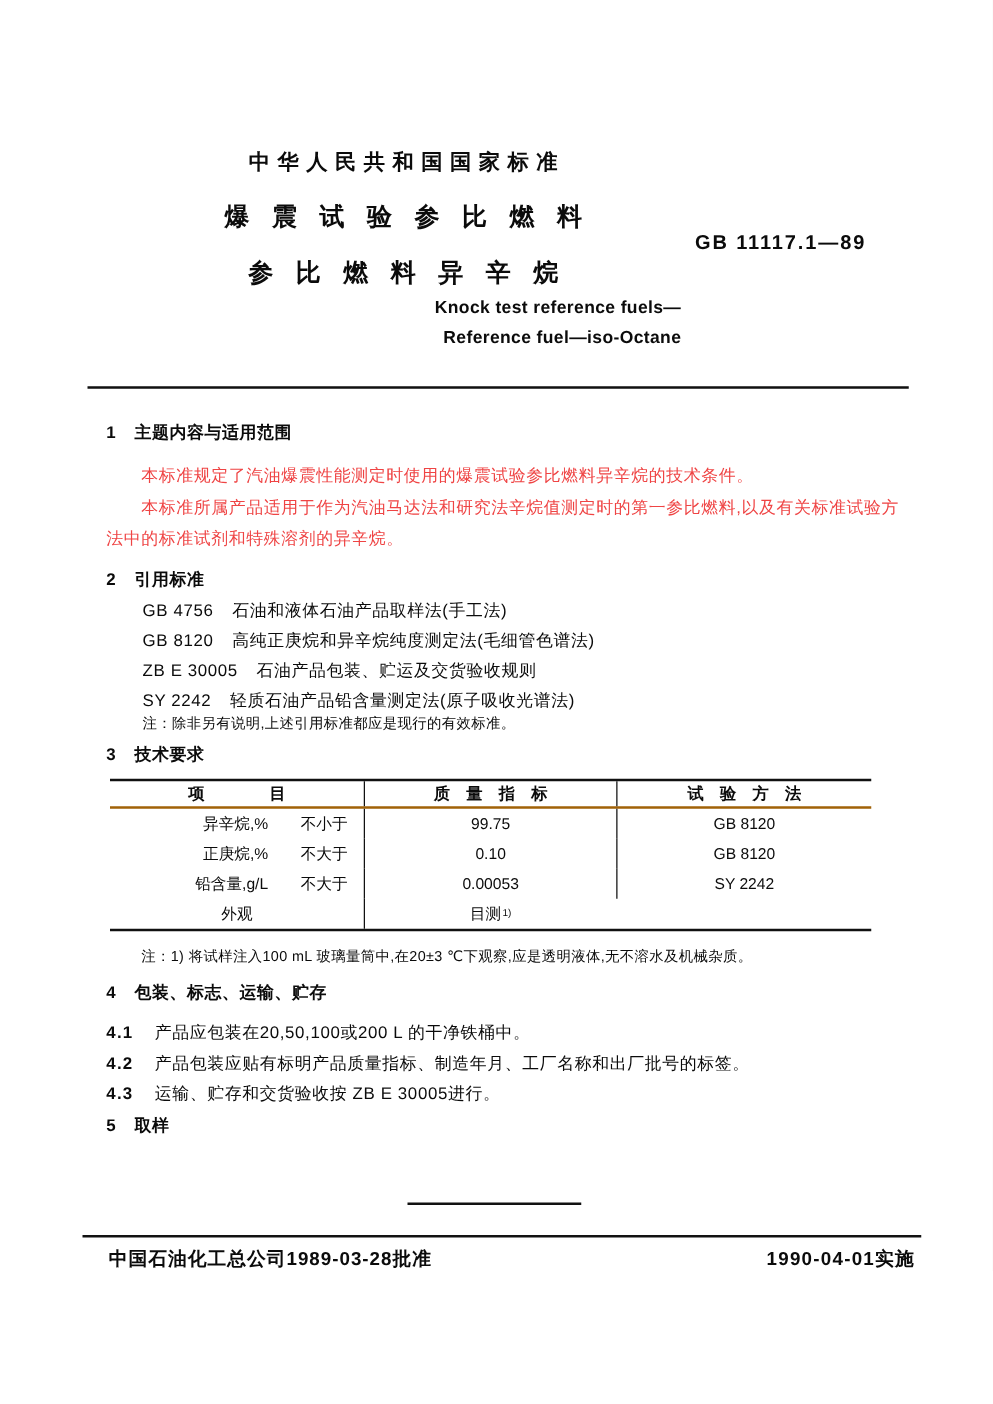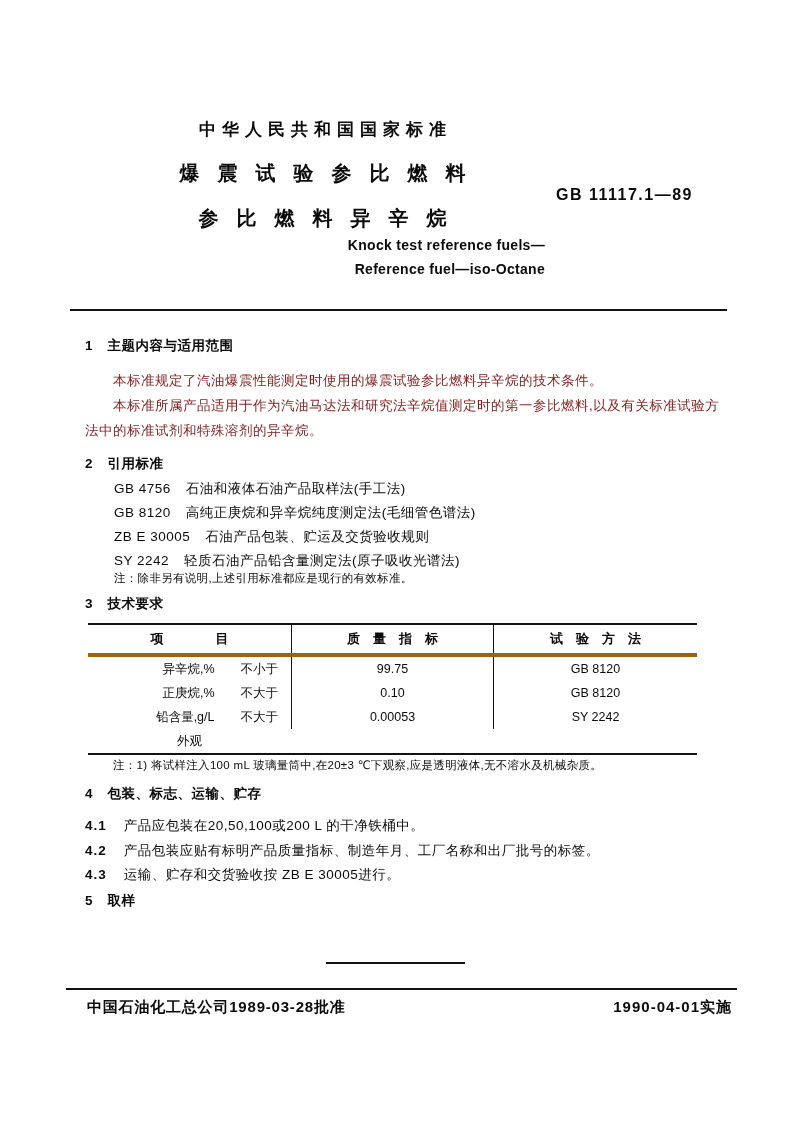--- a/index.html
+++ b/index.html
@@ -47,41 +47,41 @@
 
   
   .sec-head {
     position:absolute; left:85px;
     font-size:13.5px; font-weight:bold; letter-spacing:0.5px;
     white-space:nowrap;
   }
   .sec-head .num { display:inline-block; margin-right:15px; letter-spacing:0; }
   .body-text {
     font-size:13.5px; letter-spacing:0.5px; line-height:25px;
-    color:#7f1d1d;
+    color:#ef4444;
   }
   .p1 { position:absolute; left:113px; top:368px; white-space:nowrap; }
   .p2 { position:absolute; left:85px; top:393px; width:642px; text-indent:28px; }
 
   .ref-list { position:absolute; left:114px; top:477px; }
   .ref-line { font-size:13.5px; letter-spacing:0.5px; height:24px; line-height:24px; white-space:nowrap; }
   .ref-code { margin-right:15px; }
   .small-note {
     position:absolute; font-size:11.5px; letter-spacing:0.3px; white-space:nowrap;
   }
   .s2-note { left:114px; top:571px; }
 
   
   .spec-table {
     position:absolute; left:88px; top:623px; width:609px;
     border-top:2.5px solid #111; border-bottom:2.5px solid #111;
     font-size:12.5px;
   }
   .t-row { display:grid; grid-template-columns:203px 202px 204px; height:24px; }
-  .t-row.head { height:32px; border-bottom:4px solid #a16207; }
+  .t-row.head { height:22px; border-bottom:2px solid #a16207; }
   .t-cell { display:flex; align-items:center; justify-content:center; height:100%; }
   .t-cell.c2, .t-cell.c3 { border-left:1.5px solid #111; text-align:center; }
   .t-cell.c1.items { justify-content:flex-end; padding-right:13px; gap:26px; }
   .t-cell.c1.center { justify-content:center; }
   .head .t-cell { font-weight:bold; font-size:13px; }
   .ls-huge { letter-spacing:52px; margin-right:-52px; }
   .ls-wide { letter-spacing:13px; margin-right:-13px; }
   .t-sup { font-size:8px; vertical-align:super; line-height:1; margin-left:1px; }
   .table-note { left:113px; top:758px; }
 
@@ -183,20 +183,24 @@
           <span>铅含量,g/L</span>
           <span>不大于</span>
         </div>
       <div class="t-cell c2">0.00053</div>
       <div class="t-cell c3">SY 2242</div>
     </div>
     <div class="t-row">
       <div class="t-cell c1 center">
           <span>外观</span>
         </div>
+      <div class="t-cell c3">
+          <span>目测</span>
+          <span class="t-sup">1)</span>
+        </div>
     </div>
   </div>
   <div class="small-note table-note">注：1) 将试样注入100 mL 玻璃量筒中,在20±3 ℃下观察,应是透明液体,无不溶水及机械杂质。</div>
 
   <div class="sec-head" style="top:785px;">
     <span class="num">4</span><span>包装、标志、运输、贮存</span>
   </div>
   <div class="s4-list">
     <div class="s4-item">
       <span class="item-num">4.1</span><span>产品应包装在20,50,100或200 L 的干净铁桶中。</span>

